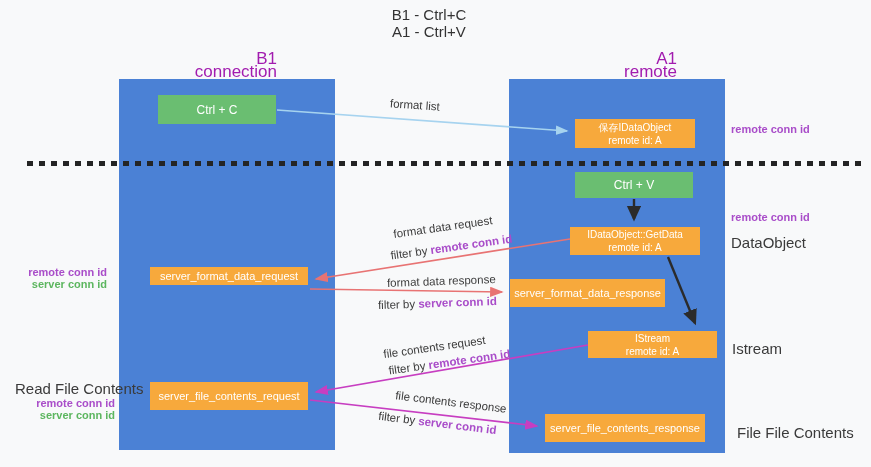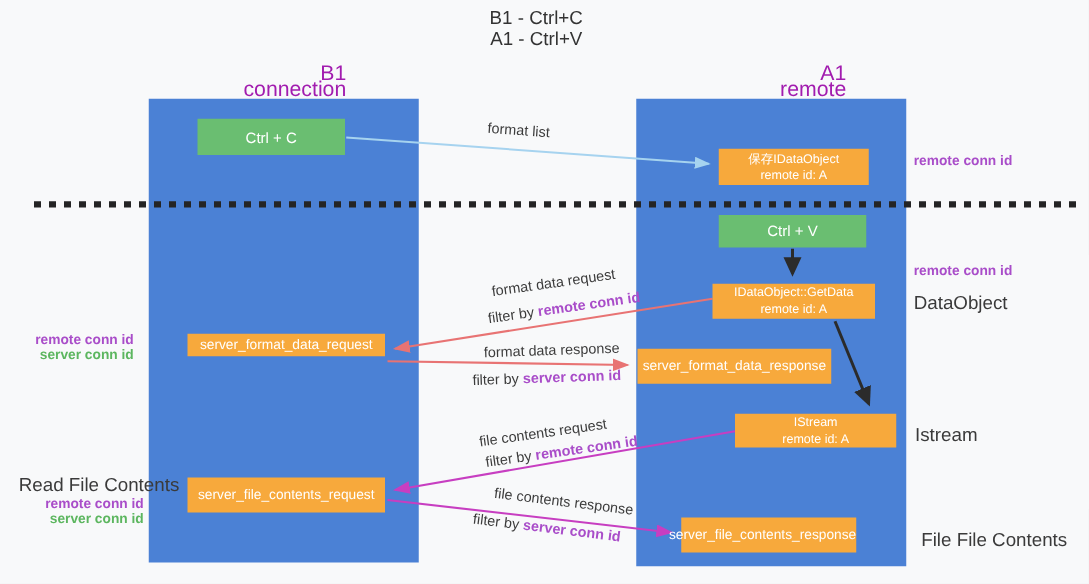--- a/index.html
+++ b/index.html
@@ -119,21 +119,21 @@
 
   <div class="box orange" style="left:588px; top:331px; width:129px; height:27px;">
     <div class="l2">IStream</div>
     <div class="l2">remote id: A</div>
   </div>
 
   <div class="box orange" style="left:150px; top:382px; width:158px; height:28px;">
     <div>server_file_contents_request</div>
   </div>
 
-  <div class="box orange" style="left:545px; top:414px; width:140px; height:28px;align-items:flex-end;">
+  <div class="box orange" style="left:545px; top:414px; width:160px; height:28px;">
     <div>server_file_contents_response</div>
   </div>
 
   <div class="side-label bold-purple" style="left:731px; top:123px;">remote conn id</div>
   <div class="side-label bold-purple" style="left:731px; top:211px;">remote conn id</div>
   <div class="side-label" style="left:731px; top:234px;">DataObject</div>
   <div class="side-label" style="left:732px; top:340px;">Istream</div>
   <div class="side-label" style="left:737px; top:424px;">File File Contents</div>
 
   <div class="left-stack" style="left:15px; top:266px; width:92px;">

